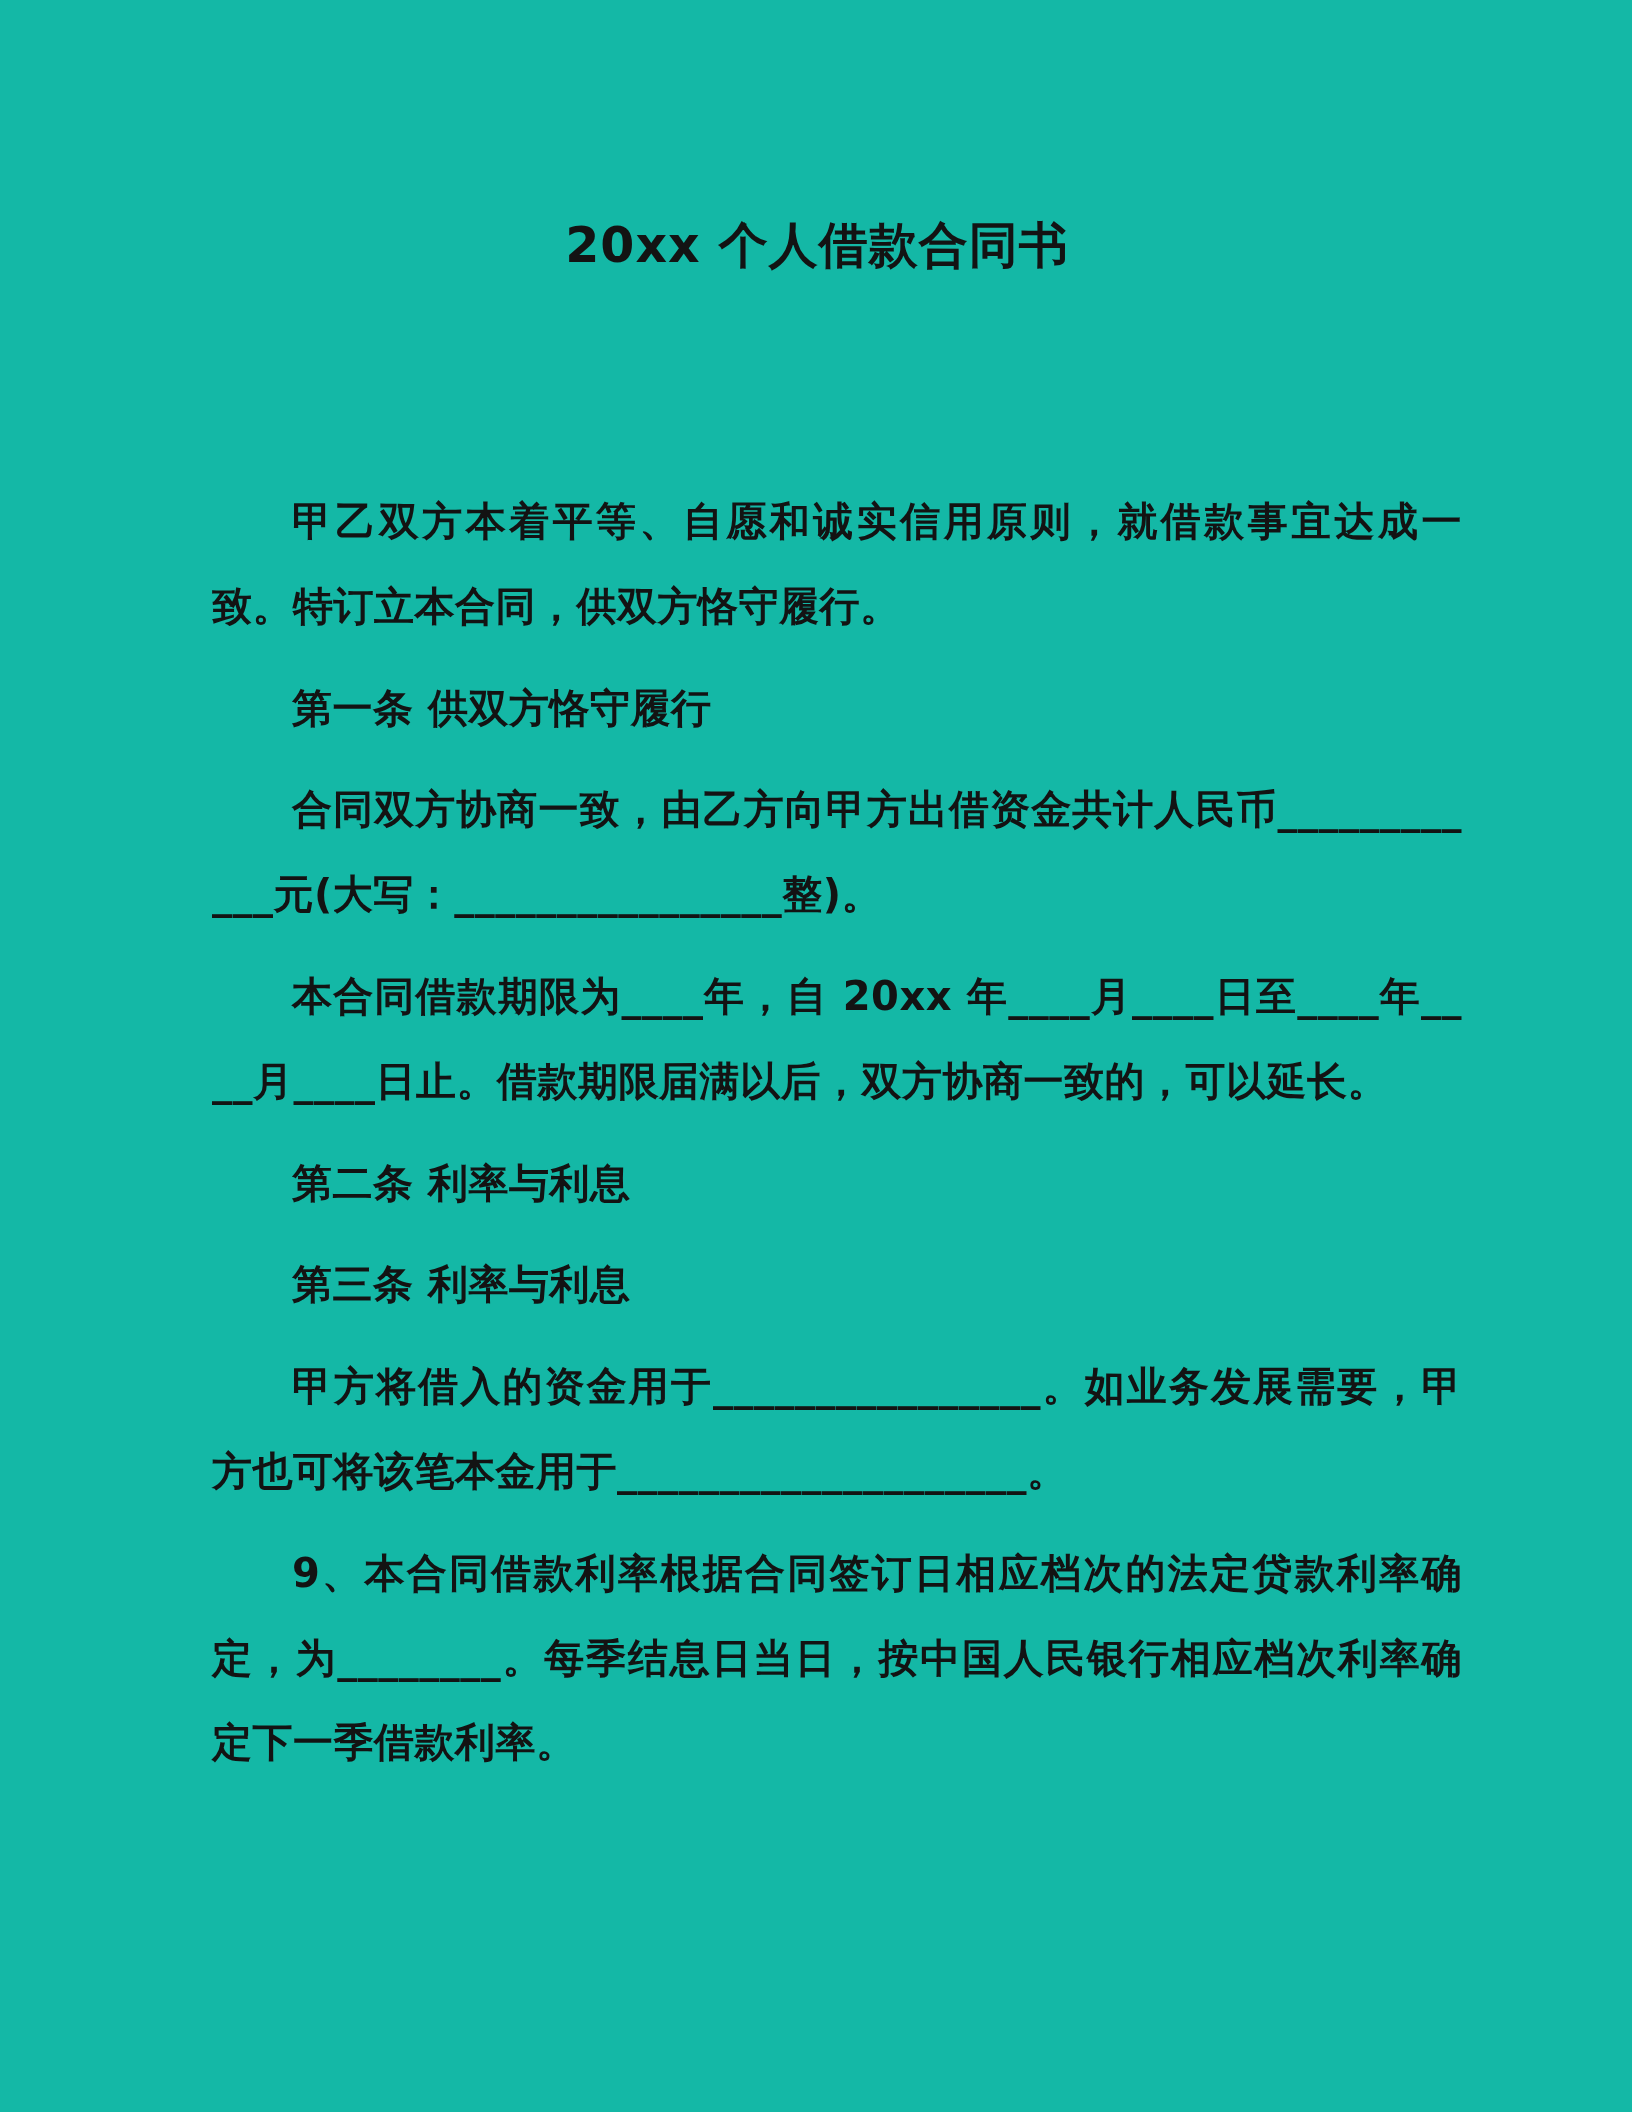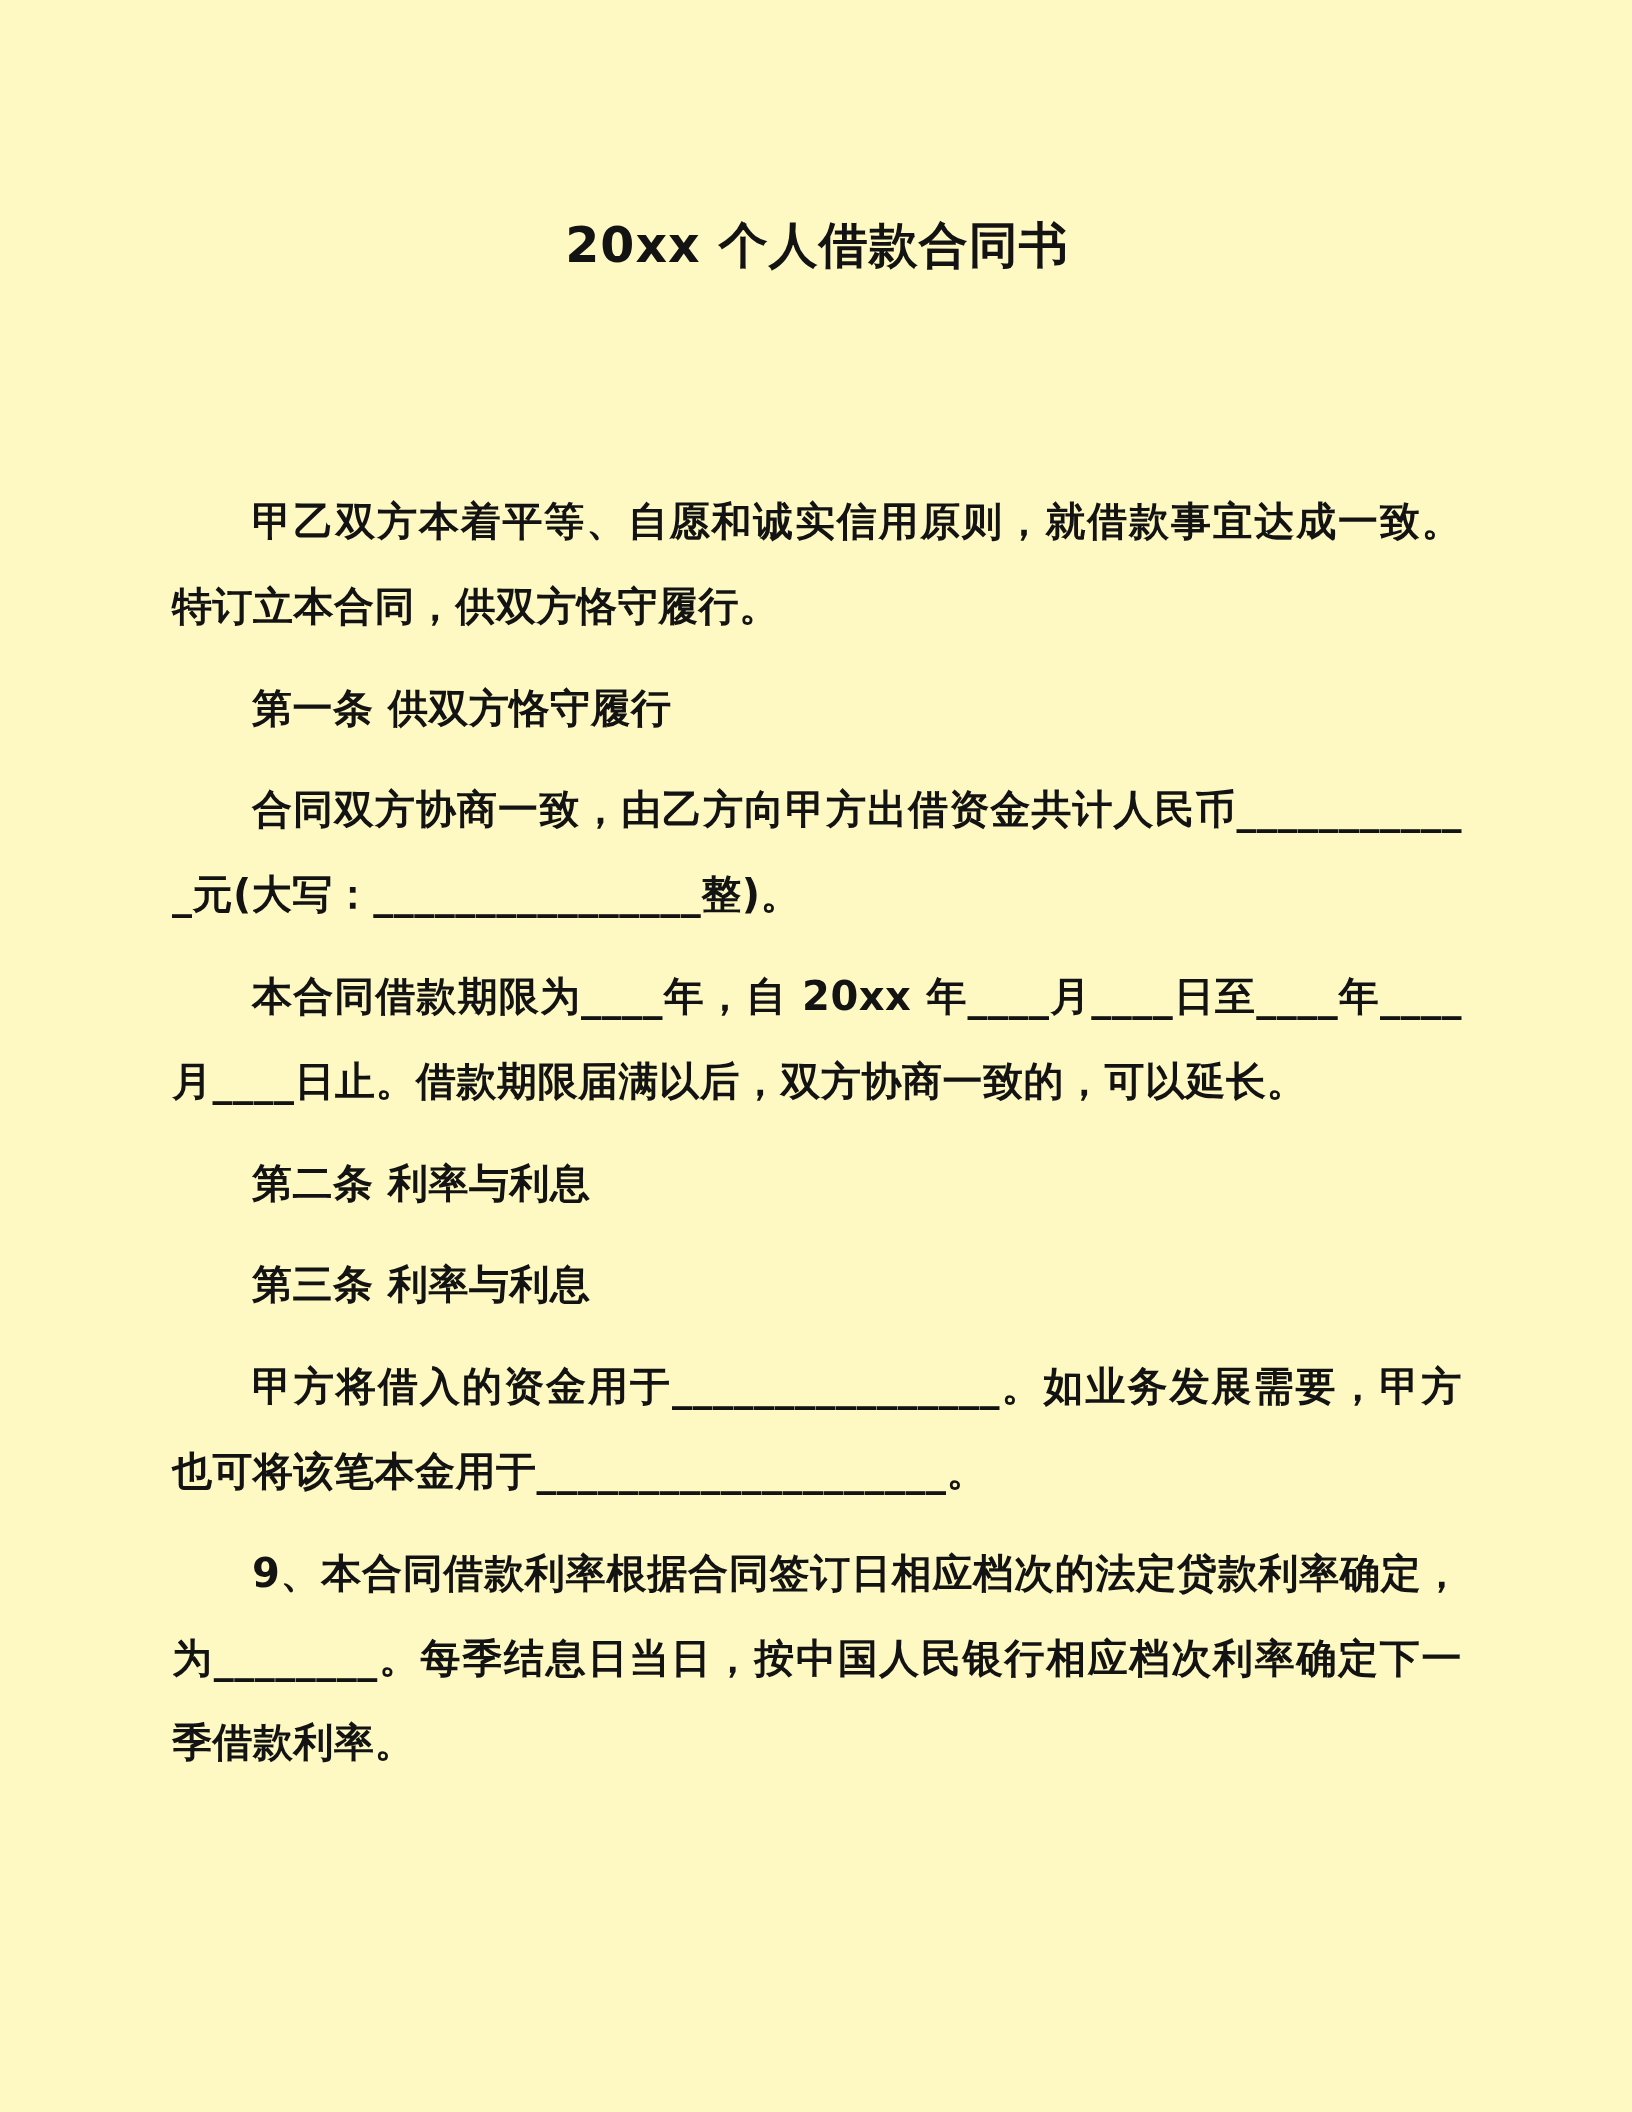--- a/index.html
+++ b/index.html
@@ -7,36 +7,37 @@
   body {
     width: 1632px;
     height: 2112px;
     font-family: "DejaVu Sans", "Liberation Sans", sans-serif;
     color: #141414;
     overflow: hidden;
   }
   .page {
     width: 1632px;
     height: 2112px;
-    background: #fef9c3;
+    background: #14b8a6;
     position: relative;
   }
   .doc-content {
     padding: 210px 170px 0 172px;
   }
   .doc-title {
     text-align: center;
     font-size: 49px;
     font-weight: 700;
     letter-spacing: 1px;
     line-height: 1.45;
     color: #131313;
   }
   .doc-body {
     margin-top: 198px;
+    margin-left: 40px;
   }
   .doc-block {
     font-size: 40px;
     font-weight: 700;
     line-height: 2.12;
     text-align: justify;
     text-indent: 2em;
     color: #131313;
     margin-bottom: 17px;
     letter-spacing: 0.5px;

